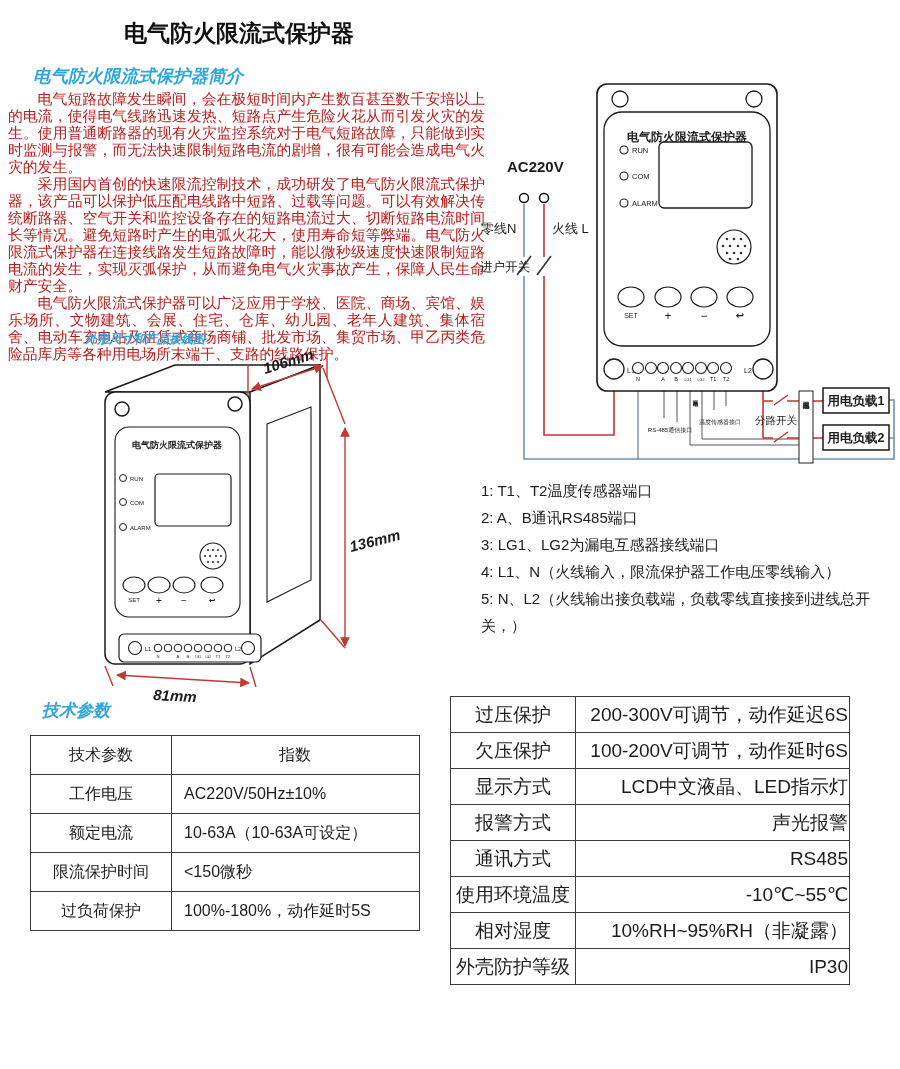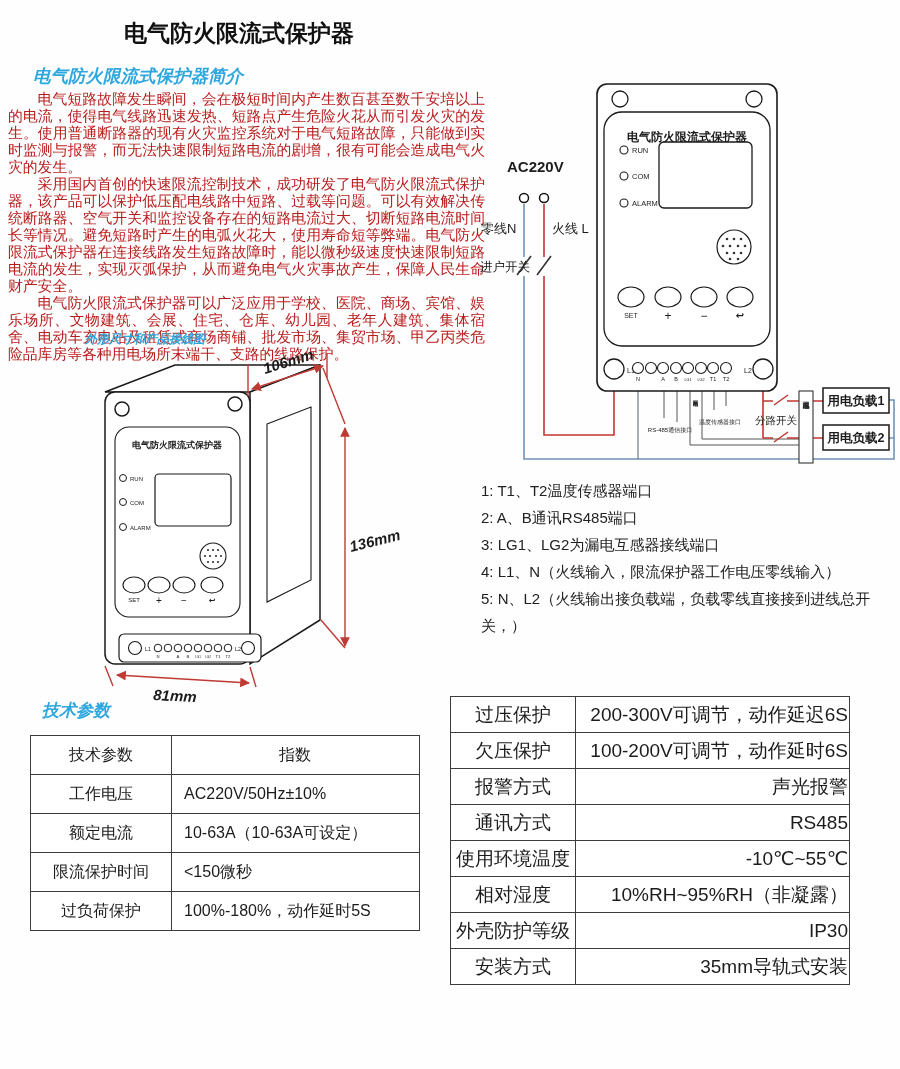--- a/index.html
+++ b/index.html
@@ -288,39 +288,39 @@
     <tbody>
         <tr>
       <td class="c1">过压保护</td>
       <td class="c2">200-300V可调节，动作延迟6S</td>
     </tr>
     <tr>
       <td class="c1">欠压保护</td>
       <td class="c2">100-200V可调节，动作延时6S</td>
     </tr>
     <tr>
+      <td class="c1">显示方式</td>
+      <td class="c2">LCD中文液晶、LED指示灯</td>
+    </tr>
+    <tr>
       <td class="c1">报警方式</td>
       <td class="c2">声光报警</td>
     </tr>
     <tr>
       <td class="c1">通讯方式</td>
       <td class="c2">RS485</td>
     </tr>
     <tr>
       <td class="c1">使用环境温度</td>
       <td class="c2">-10℃~55℃</td>
     </tr>
     <tr>
       <td class="c1">相对湿度</td>
       <td class="c2">10%RH~95%RH（非凝露）</td>
     </tr>
     <tr>
       <td class="c1">外壳防护等级</td>
       <td class="c2">IP30</td>
     </tr>
-    <tr>
-      <td class="c1">安装方式</td>
-      <td class="c2">35mm导轨式安装</td>
-    </tr>
   </tbody>
     </table>
 
 </div>
 
 </body></html>

